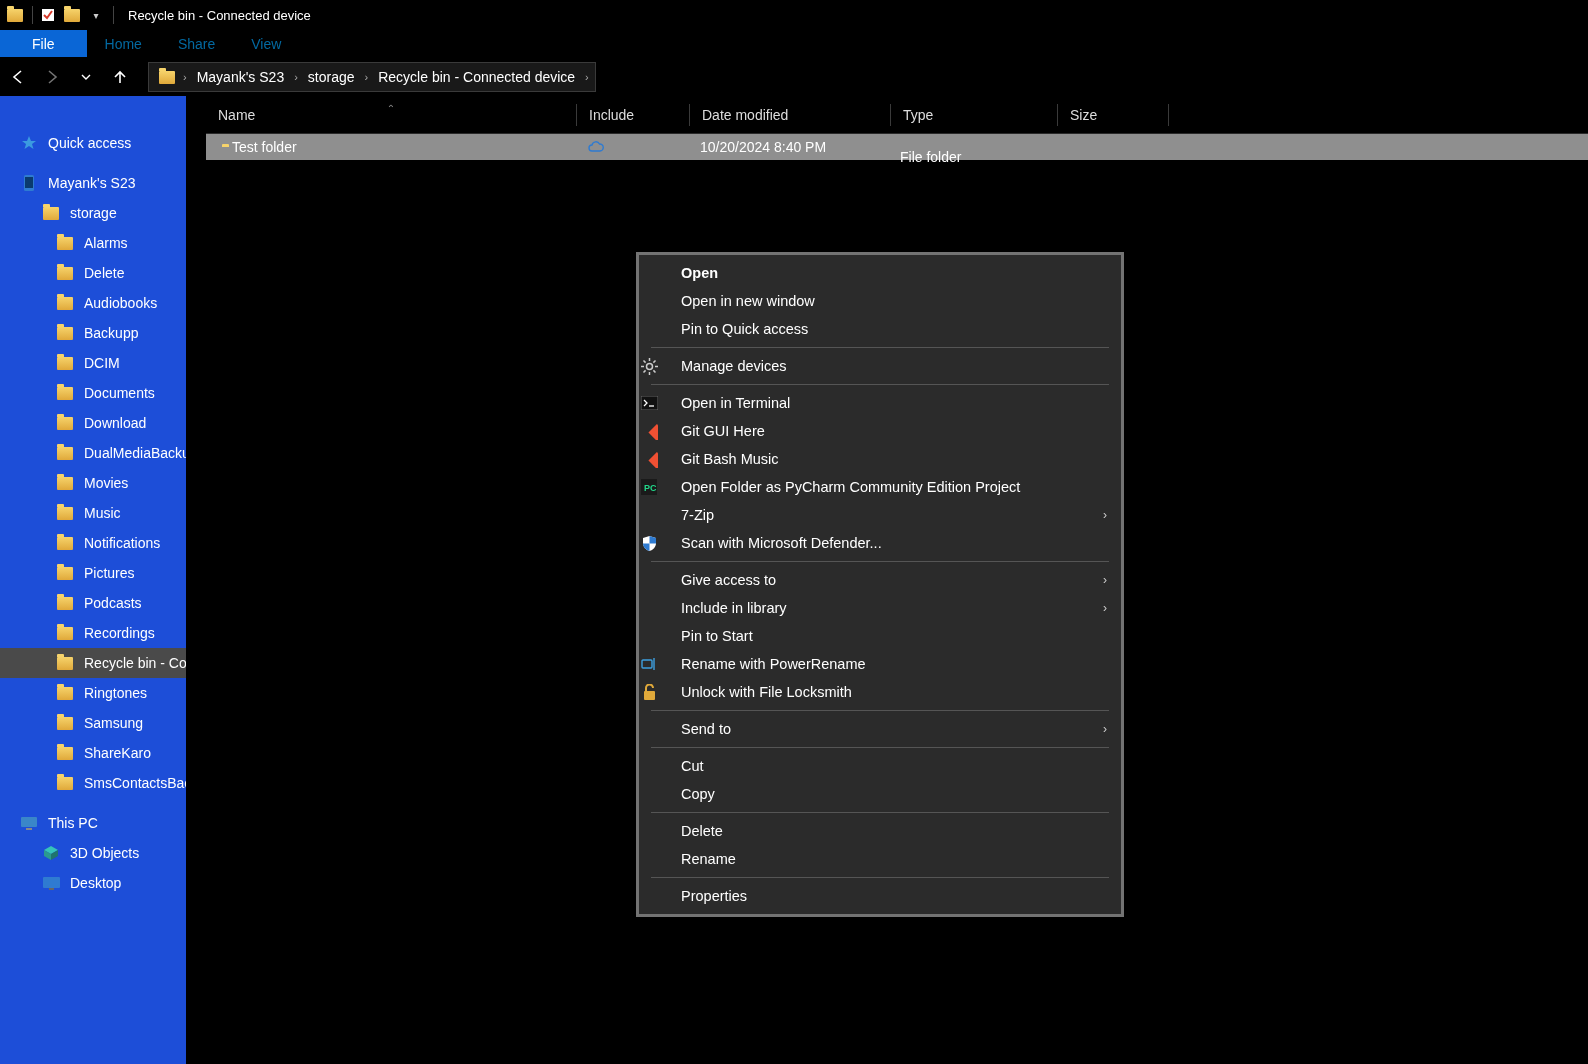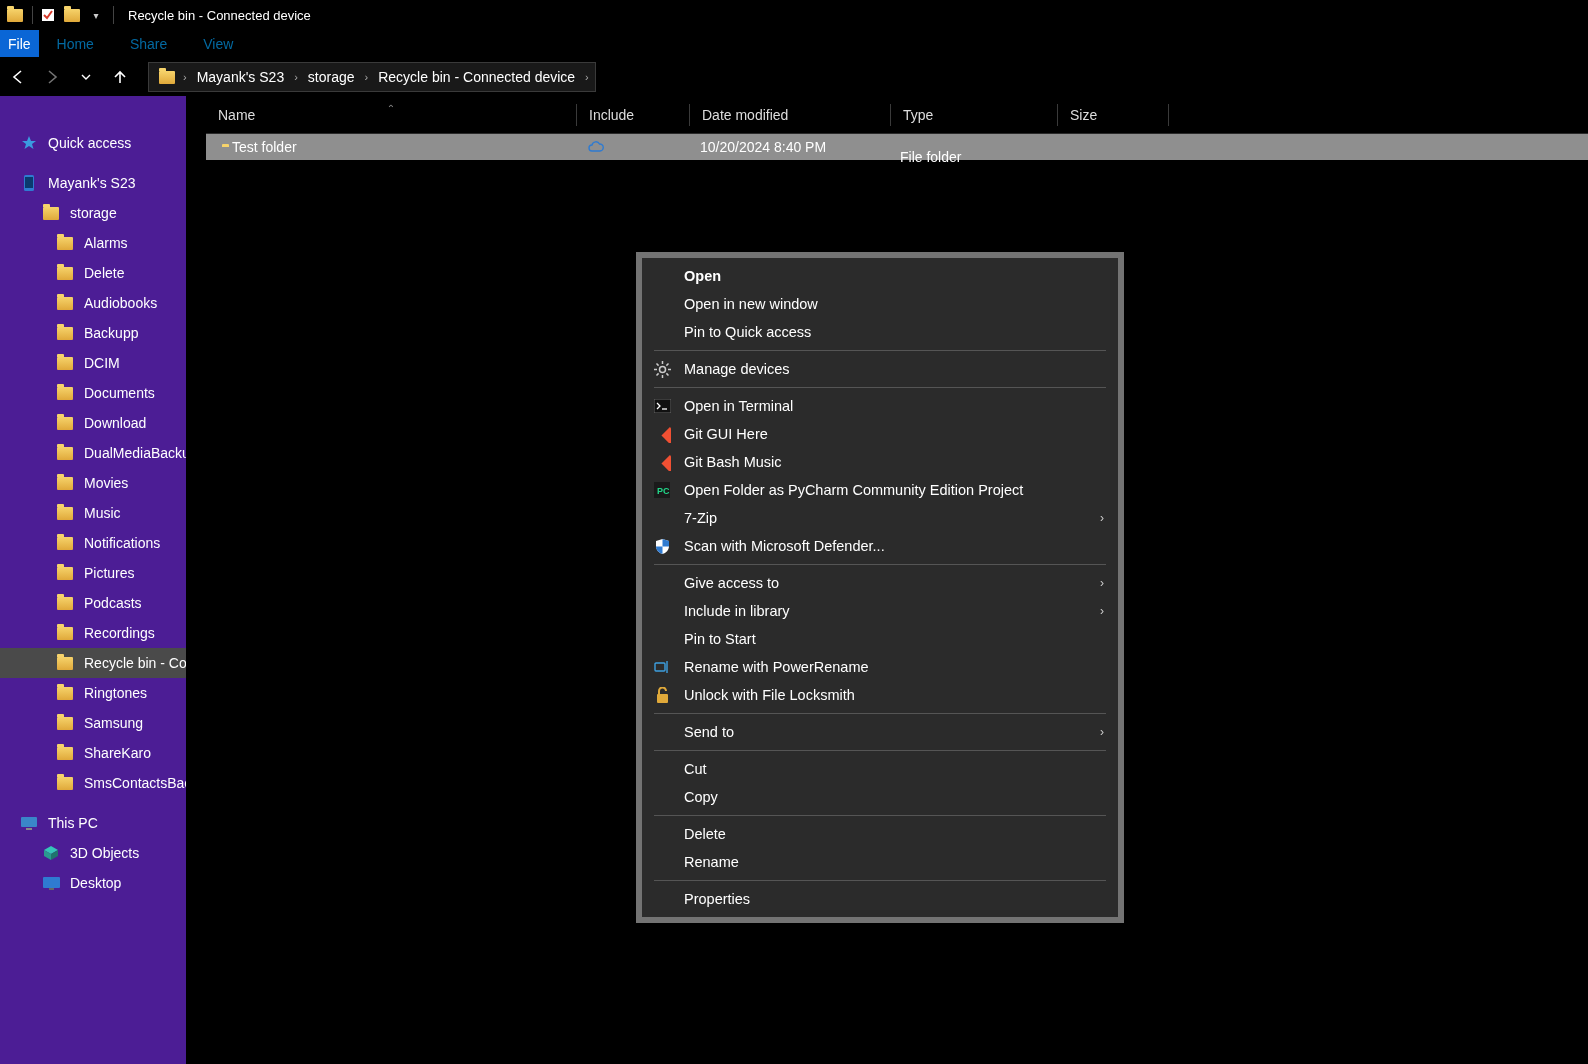--- a/index.html
+++ b/index.html
@@ -7,36 +7,36 @@
 
 
 .titlebar { height: 30px; display: flex; align-items: center; background: #000; padding-left: 4px; }
 .titlebar .tb-icon { width: 22px; height: 22px; display: flex; align-items: center; justify-content: center; margin-right: 2px; }
 .titlebar .sep { width: 1px; height: 18px; background: #444; margin: 0 4px; }
 .titlebar .title { margin-left: 10px; color: #fff; font-size: 13px; }
 
 
 .ribbon { height: 28px; display: flex; align-items: stretch; background: #000; border-bottom: 1px solid #000; }
 .ribbon .tab { padding: 0 18px; display: flex; align-items: center; color: #0369a1; font-size: 14px; cursor: default; }
-.ribbon .tab.file { background: #0a66d6; color: #fff; padding: 0 8px; }
+.ribbon .tab.file { background: #0a66d6; color: #fff; padding: 0 32px; }
 
 
 .navbar { height: 38px; display: flex; align-items: center; background: #000; padding: 0 6px; gap: 10px; }
 .nav-btn { width: 24px; height: 24px; display: flex; align-items: center; justify-content: center; color: #fff; }
 .nav-btn.disabled { opacity: 0.45; }
 .address { flex: 0 0 auto; height: 30px; background: #191919; border: 1px solid #3a3a3a; display: flex; align-items: center; margin-left: 6px; padding: 0 4px; }
 .address .folder-ic { width: 20px; height: 20px; display: flex; align-items: center; justify-content: center; margin: 0 4px; }
 .address .crumb { padding: 0 8px; color: #fff; font-size: 14px; white-space: nowrap; }
 .address .chev { color: #aaa; font-size: 11px; padding: 0 2px; }
 
 
 .main { display: flex; height: calc(1064px - 30px - 28px - 38px); }
 
 
-.sidebar { width: 186px; background: #4c1d95; overflow: hidden; padding-top: 28px; }
+.sidebar { width: 186px; background: #1d4ed8; overflow: hidden; padding-top: 28px; }
 .tree-item { display: flex; align-items: center; height: 30px; padding-left: 12px; color: #fff; font-size: 14px; white-space: nowrap; overflow: hidden; }
 .tree-item .ic { width: 18px; height: 18px; margin-right: 10px; display: flex; align-items: center; justify-content: center; flex-shrink: 0; }
 .tree-item.l1 { padding-left: 20px; }
 .tree-item.l2 { padding-left: 42px; }
 .tree-item.l3 { padding-left: 56px; }
 .tree-item.selected { background: #4a4a4a; }
 .tree-item.section { margin-top: 4px; }
 
 
 .content { flex: 1; background: #000; position: relative; }
@@ -53,24 +53,24 @@
 
 .row { height: 26px; display: flex; align-items: center; background: #8f8f8f; color: #fff; }
 .cell { padding-left: 12px; font-size: 14px; overflow: hidden; white-space: nowrap; }
 .cell.name { width: 370px; display: flex; align-items: center; gap: 10px; padding-left: 16px; }
 .cell.status { width: 112px; display:flex; align-items:center; }
 .cell.date { width: 200px; }
 .cell.type { width: 166px; margin-top: 20px; }
 .cell.size { width: 110px; }
 
 
-.context-menu { position: absolute; left: 450px; top: 156px; width: 488px; background: #2b2b2b; border: 6px solid #737373; box-shadow: 2px 2px 8px rgba(0,0,0,0.6); padding: 4px 0; }
+.context-menu { position: absolute; left: 450px; top: 156px; width: 488px; background: #2b2b2b; border: 3px solid #737373; box-shadow: 2px 2px 8px rgba(0,0,0,0.6); padding: 4px 0; }
 .cm-item { height: 28px; display: flex; align-items: center; padding: 0 14px 0 42px; color: #fff; font-size: 14.5px; position: relative; }
 .cm-item.bold { font-weight: 600; }
-.cm-item .cm-icon { position: absolute; left: 10px; width: 20px; height: 20px; display: flex; align-items: center; justify-content: center; }
+.cm-item .cm-icon { position: absolute; left: 0; width: 20px; height: 20px; display: flex; align-items: center; justify-content: center; }
 .cm-item .arrow { position: absolute; right: 14px; color: #ccc; font-size: 12px; }
 .cm-sep { height: 1px; background: #555; margin: 4px 12px; }
 
 
 .folder-icon { width: 16px; height: 13px; background: linear-gradient(#f6d36b, #e0a93a); border-radius: 1px; position: relative; }
 .folder-icon::before { content: ""; position: absolute; top: -3px; left: 0; width: 7px; height: 3px; background: #f6d36b; border-radius: 1px 1px 0 0; }
 
 
 svg { display: block; }
 </style>

